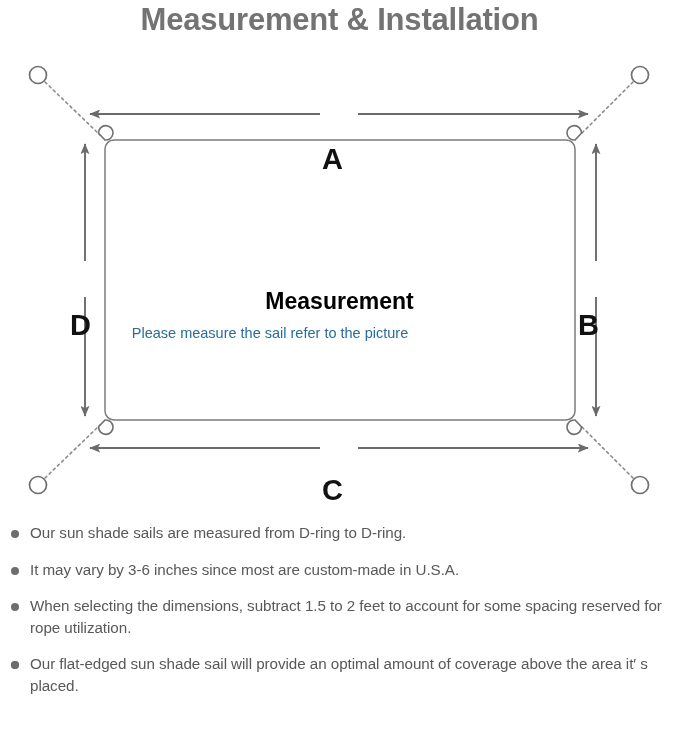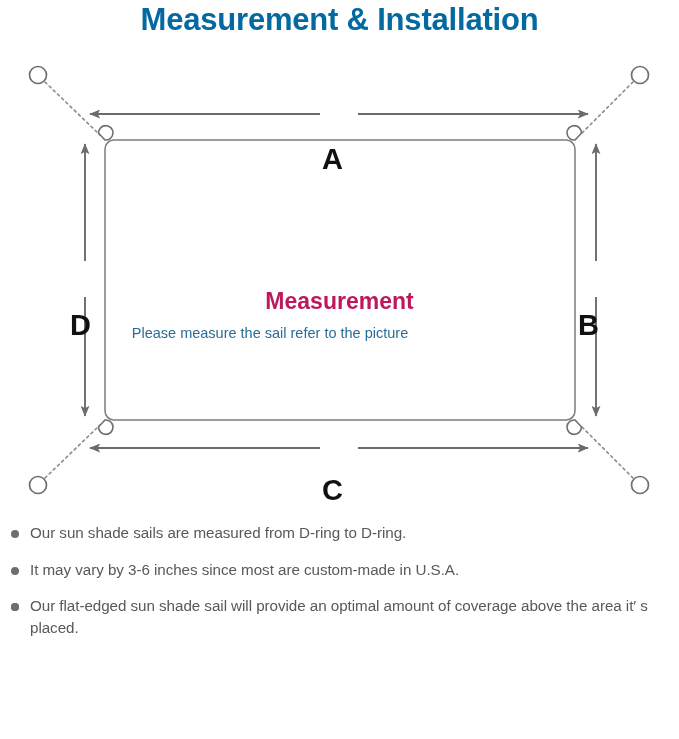--- a/index.html
+++ b/index.html
@@ -27,21 +27,21 @@
   .title {
     position: absolute;
     left: 0;
     top: 0;
     width: 679px;
     height: 44px;
     line-height: 40px;
     text-align: center;
     font-size: 31px;
     font-weight: bold;
-    color: #0369a1;
+    color: #737373;
     letter-spacing: -0.2px;
     white-space: nowrap;
   }
 
   
   .diagram {
     position: absolute;
     left: 0;
     top: 48px;
     width: 679px;
@@ -53,21 +53,21 @@
 
   
   .center-title {
     position: absolute;
     left: 0;
     top: 240px;
     width: 679px;
     text-align: center;
     font-size: 23px;
     font-weight: bold;
-    color: #be185d;
+    color: #000000;
     white-space: nowrap;
   }
   .center-sub {
     position: absolute;
     left: 0;
     top: 277px;
     width: 540px;
     text-align: center;
     font-size: 14.5px;
     font-weight: normal;
@@ -184,20 +184,24 @@
     <div class="note">
       <span class="bullet"></span>
       <span>Our sun shade sails are measured from D-ring to D-ring.</span>
     </div>
     <div class="note">
       <span class="bullet"></span>
       <span>It may vary by 3-6 inches since most are custom-made in U.S.A.</span>
     </div>
     <div class="note">
       <span class="bullet"></span>
+      <span>When selecting the dimensions, subtract 1.5 to 2 feet to account for some spacing reserved for rope utilization.</span>
+    </div>
+    <div class="note">
+      <span class="bullet"></span>
     </div>
     <div class="note">
       <span class="bullet"></span>
       <span>Our flat-edged sun shade sail will provide an optimal amount of coverage above the area it′ s placed.</span>
     </div>
   </div>
 
 </div>
 
 </body></html>

